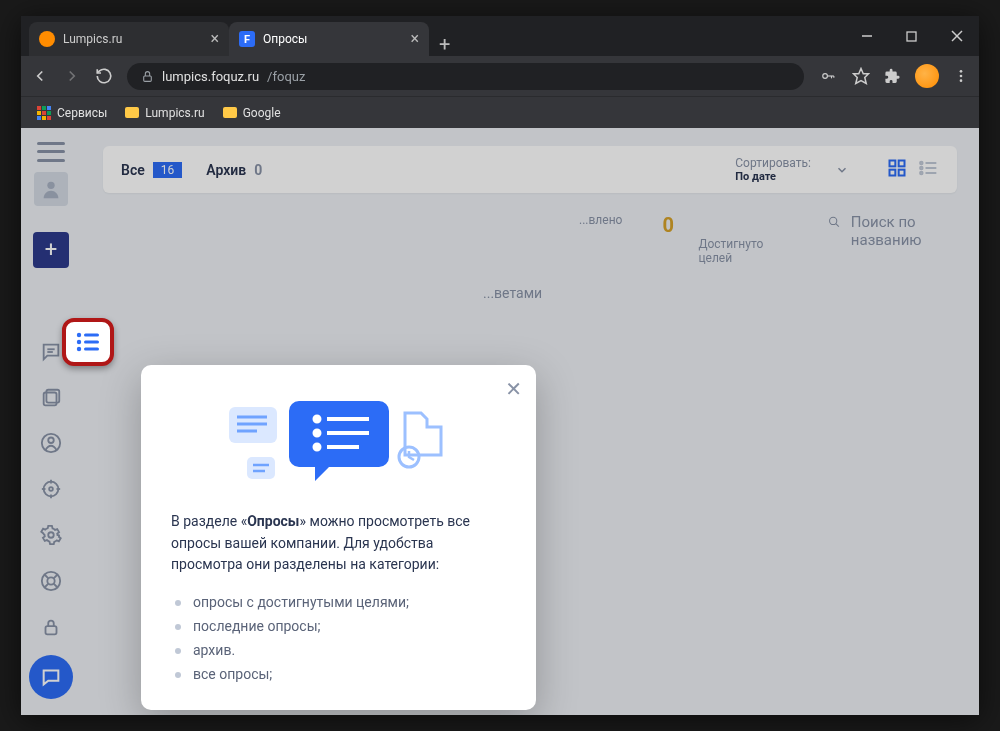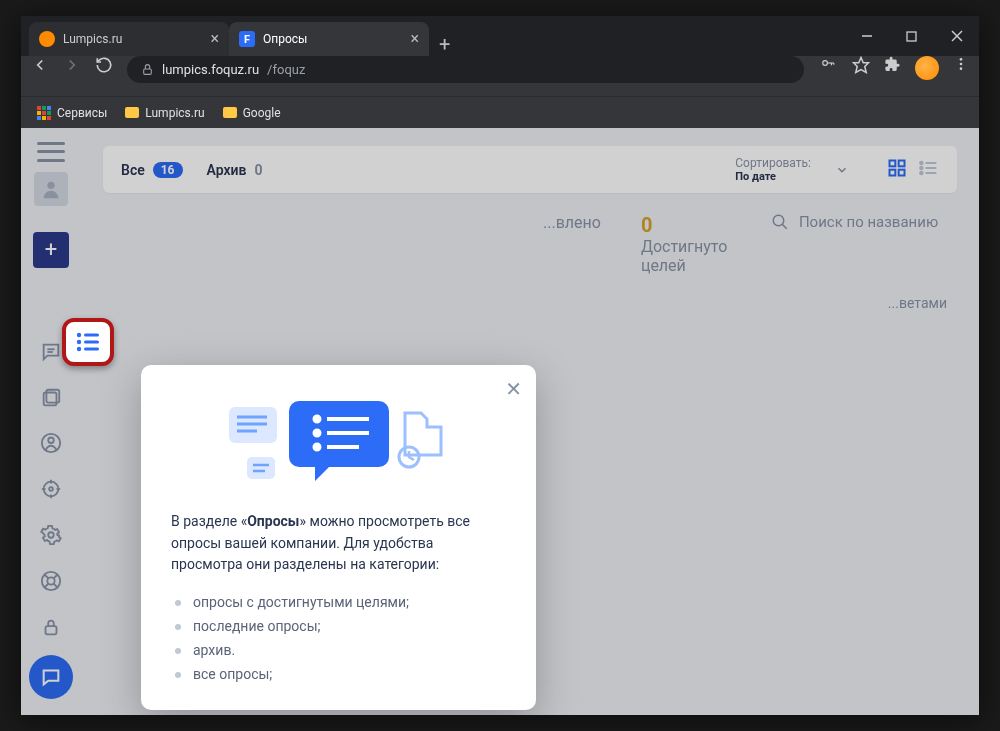--- a/index.html
+++ b/index.html
@@ -13,21 +13,21 @@
 .tabs-strip { flex: 1; display: flex; align-items: flex-end; height: 100%; padding-left: 8px; }
 .browser-tab { height: 34px; min-width: 200px; background: #2d2e31; color: #ccc; display: flex; align-items: center; padding: 0 10px; border-radius: 8px 8px 0 0; font-size: 12px; gap: 8px; }
 .browser-tab.active { background: #35363a; color: #fff; }
 .tab-icon { width: 16px; height: 16px; border-radius: 50%; }
 .tab-close { margin-left: auto; color: #bbb; font-size: 16px; line-height: 1; }
 .newtab { color: #bbb; padding: 0 10px; font-size: 20px; }
 .win-controls { display: flex; margin-left: auto; }
 .win-btn { width: 45px; height: 40px; display: flex; align-items: center; justify-content: center; color: #ccc; }
 
 
-.toolbar { height: 40px; background: #35363a; display: flex; align-items: flex-start; padding: 0 10px; gap: 14px; }
+.toolbar { height: 40px; background: #35363a; display: flex; align-items: center; padding: 0 10px; gap: 14px; }
 .tool-btn { color: #ccc; display: flex; align-items: center; justify-content: center; }
 .url-bar { flex: 1; background: #202124; color: #9aa0a6; padding: 6px 14px; border-radius: 16px; font-size: 13px; display: flex; align-items: center; gap: 8px; }
 .url-dark { color: #9aa0a6; }
 .avatar { width: 24px; height: 24px; border-radius: 50%; background: radial-gradient(circle at 40% 40%, #ffb347, #ff8c00); }
 
 
 .bookmarks { height: 32px; background: #35363a; border-top: 1px solid rgba(0,0,0,.2); display: flex; align-items: center; padding: 0 16px; gap: 18px; font-size: 12px; color: #e0e0e0; }
 .bk-item { display: flex; align-items: center; gap: 6px; }
 .bk-folder { width: 14px; height: 11px; background: #ffc947; border-radius: 2px; }
 .bk-grid { width: 14px; height: 14px; display: grid; grid-template-columns: 1fr 1fr 1fr; grid-template-rows: 1fr 1fr 1fr; gap: 1px; }
@@ -49,36 +49,36 @@
 .side-chat { width: 44px; height: 44px; border-radius: 50%; background: #2c6cf6; display: flex; align-items: center; justify-content: center; margin-top: auto; margin-bottom: 16px; }
 
 
 .highlight-ring { position: absolute; left: 62px; top: 318px; width: 52px; height: 48px; border: 4px solid #b01717; border-radius: 12px; box-shadow: 0 3px 6px rgba(0,0,0,.35); z-index: 20; background: #fff; display: flex; align-items: center; justify-content: center; }
 .highlight-ring svg { width: 28px; height: 24px; }
 
 
 .main { flex: 1; padding: 18px 22px; position: relative; z-index: 1; }
 .topbar { background: #fff; border-radius: 6px; padding: 10px 18px; display: flex; align-items: center; gap: 24px; box-shadow: 0 1px 2px rgba(0,0,0,.05); }
 .filter { display: flex; align-items: center; gap: 8px; font-size: 14px; color: #2a3550; font-weight: 600; text-align: center; }
-.badge { background: #2c6cf6; color: #fff; border-radius: 8px; padding: 1px 8px; font-size: 12px; font-weight: 700; }
+.badge { background: #2c6cf6; color: #fff; border-radius: 0; padding: 1px 8px; font-size: 12px; font-weight: 400; }
 .badge-gray { color: #8892a6; font-weight: 700; }
 .sort { margin-left: auto; font-size: 12px; color: #8892a6; }
 .sort b { display: block; color: #2a3550; font-size: 11px; }
 .view-toggle { display: flex; gap: 10px; margin-left: 14px; }
 .vt-grid { color: #2c6cf6; }
 .vt-list { color: #c0c8d6; }
 
 .stats-row { display: flex; gap: 40px; margin-top: 20px; padding: 0 10px; align-items: flex-start; }
 .stat { display: flex; flex-direction: column; }
 .stat .num { font-size: 20px; font-weight: 700; color: #d6a22a; }
-.stat .lbl { font-size: 16px; color: #8892a6; max-width: 90px; }
+.stat .lbl { font-size: 12px; color: #8892a6; max-width: 90px; margin-left: 36px; }
 .search-box { margin-left: auto; flex: 1; max-width: 260px; display: flex; align-items: flex-start; gap: 10px; color: #8892a6; font-size: 15px; }
 .ghost-text { color: #8892a6; font-size: 14px; }
 .create-folder { margin-left: auto; background: #2c6cf6; color: #fff; border: none; padding: 11px 20px; border-radius: 6px; font-size: 14px; font-weight: 600; }
-.row2 { display: flex; align-items: flex-end; margin-top: 20px; padding: 0 10px; flex-direction: column; }
+.row2 { display: flex; align-items: flex-start; margin-top: 20px; padding: 0 10px; }
 
 
 .modal { position: absolute; left: 120px; top: 237px; width: 395px; background: #fff; border-radius: 10px; box-shadow: 0 12px 40px rgba(0,0,0,.25); z-index: 10; padding: 24px 30px 24px 30px; }
 .modal-close { position: absolute; top: 12px; right: 14px; color: #8892a6; font-size: 20px; background: none; border: none; }
 .modal-illus { height: 110px; display: flex; align-items: center; justify-content: center; }
 .modal-text { font-size: 14px; color: #2a3550; line-height: 1.55; margin-top: 12px; }
 .modal-text b { font-weight: 700; }
 .modal ul { list-style: none; margin-top: 14px; }
 .modal ul li { font-size: 14px; color: #5a6378; padding: 4px 0 4px 22px; position: relative; }
 .modal ul li::before { content: ""; position: absolute; left: 4px; top: 10px; width: 6px; height: 6px; border-radius: 50%; background: #c0c8d6; }

